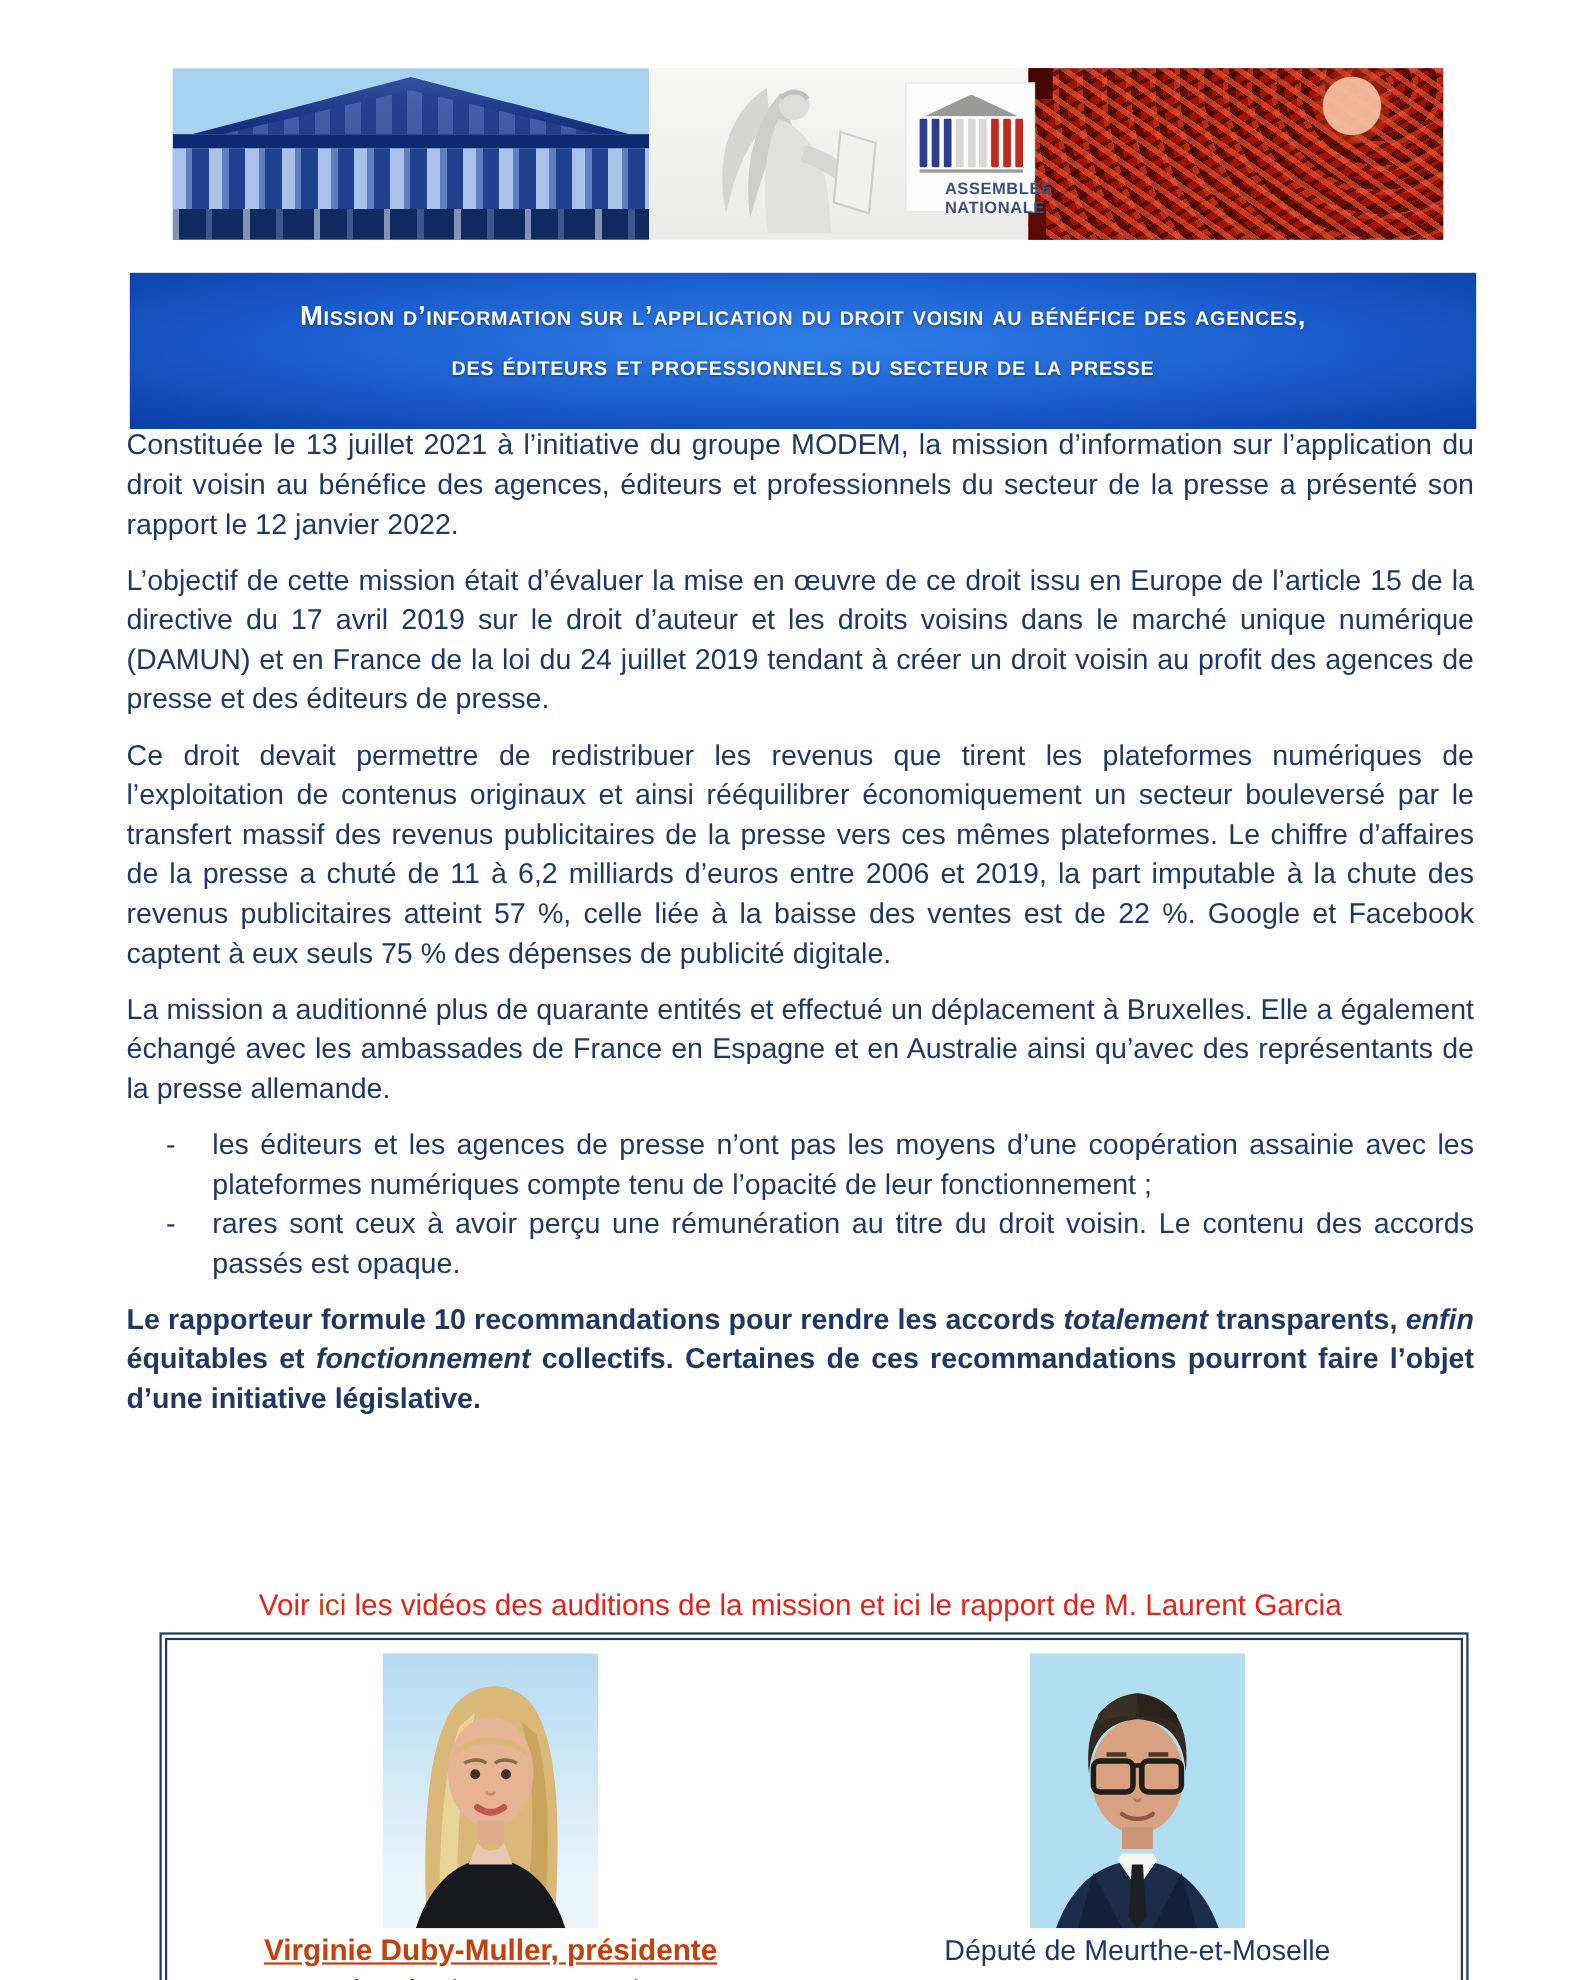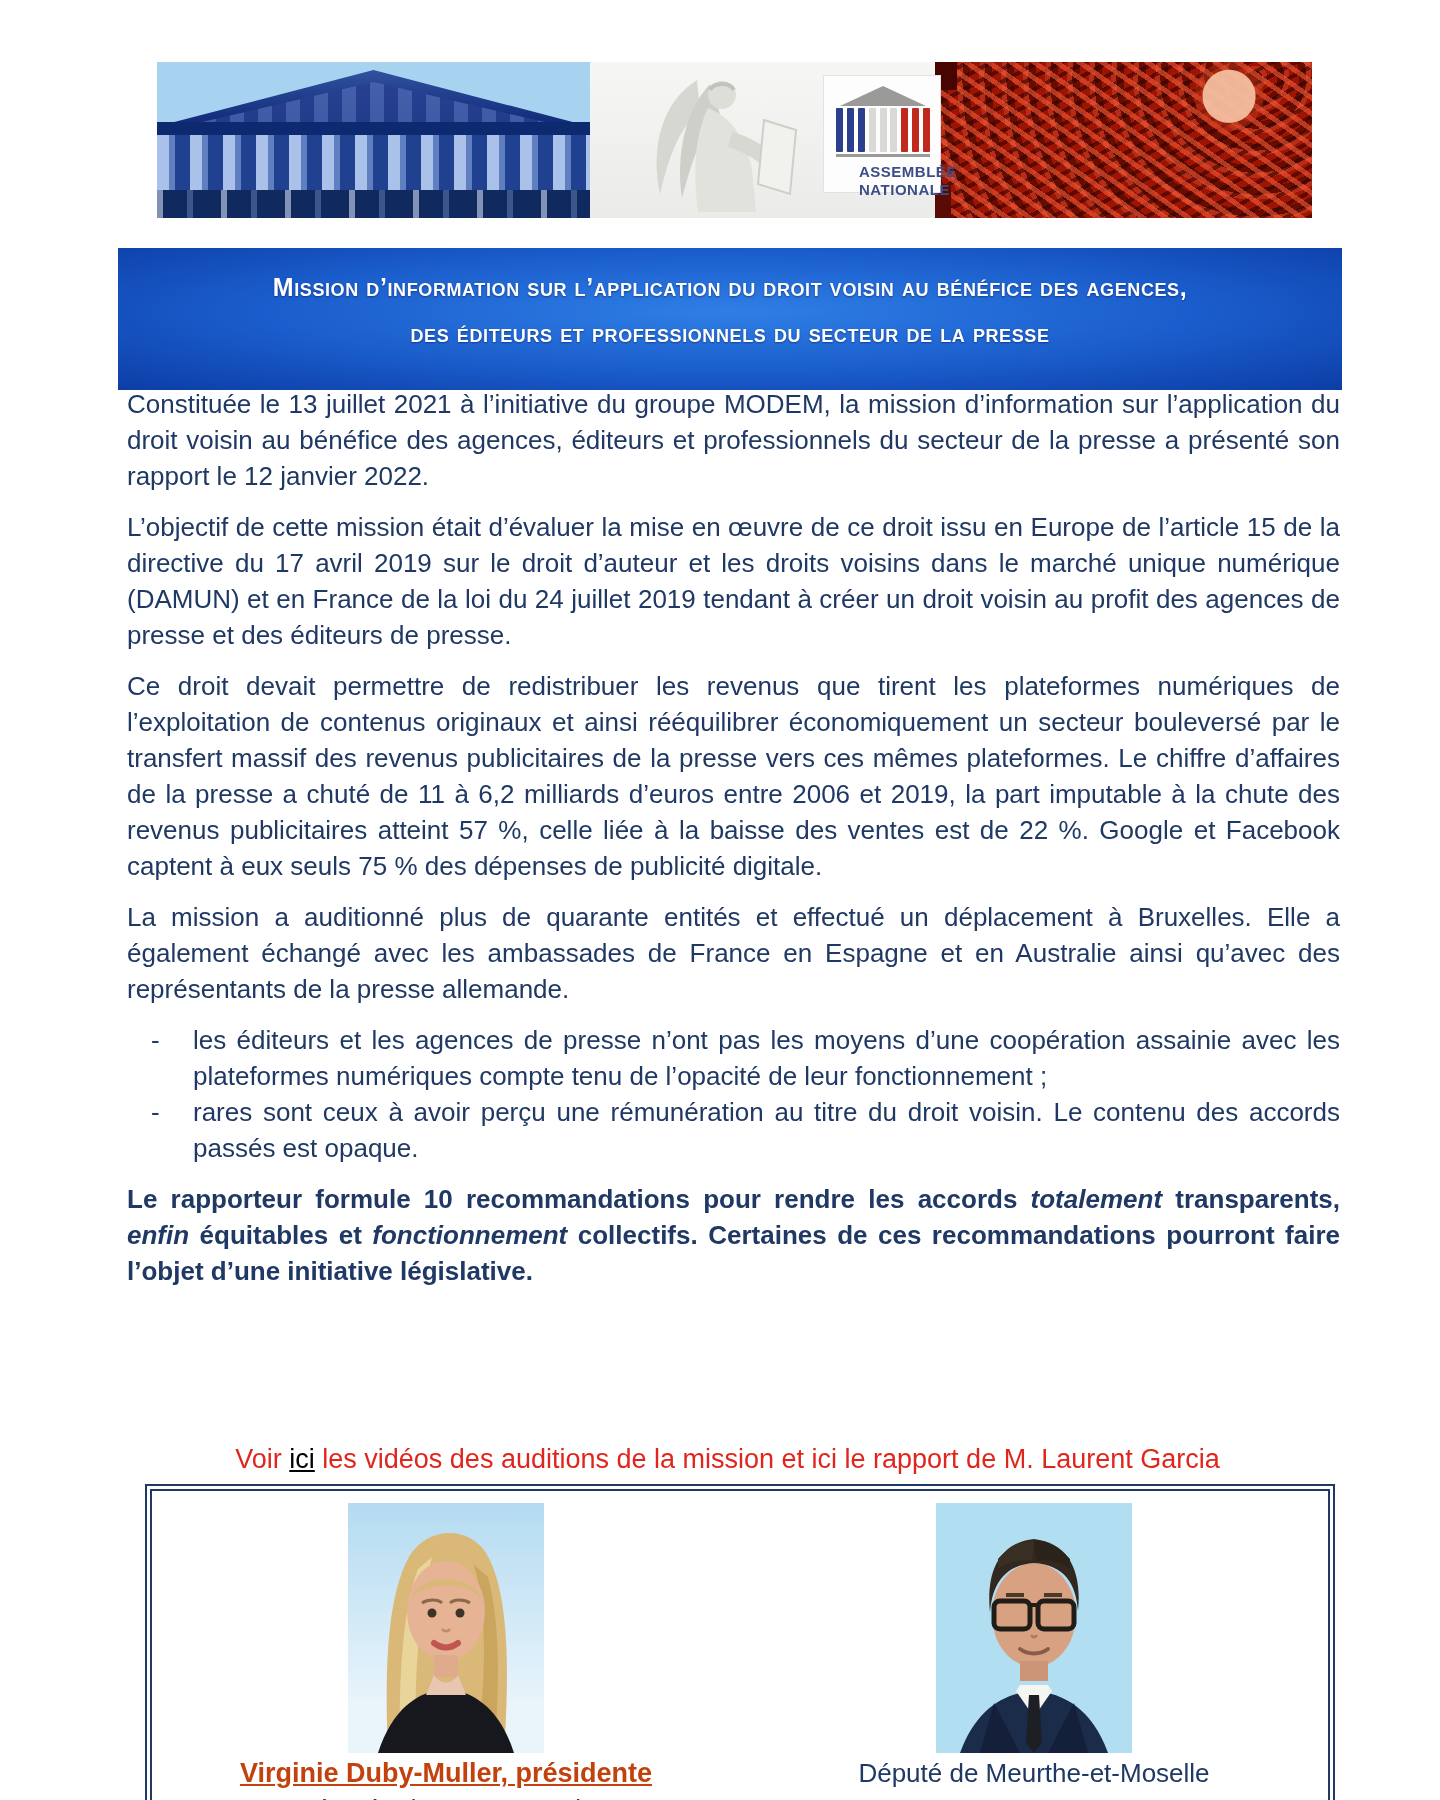--- a/index.html
+++ b/index.html
@@ -41,32 +41,32 @@
   
   .title-bar{position:absolute;left:118px;top:248px;width:1224px;height:142px;
      background:radial-gradient(ellipse at 50% 45%, #2f7fe6 0%, #1a5ccb 55%, #0c3da5 100%);
      color:#ffffff;text-align:center;box-sizing:border-box;padding-top:16px;}
   .title-bar .tline{display:block;font-variant:small-caps;font-weight:700;font-size:25px;
      letter-spacing:.6px;line-height:46px;text-shadow:0 1px 2px rgba(0,10,60,.45);}
 
   
   .content{position:absolute;left:115px;top:386px;width:1225px;font-size:26px;line-height:36px;
      text-align:justify;color:#1f3864;}
-  .content p{margin:0 0 15px 12px;}
+  .content p{margin:0 0 15px 0;}
   .bullets{margin:0 0 15px 0;}
   .bullet{display:flex;margin:0 0 0 36px;}
   .bullet .dash{flex:0 0 42px;}
   .bullet .btxt{flex:1;text-align:justify;}
   .reco{font-weight:700;}
   .reco .bi{font-style:italic;}
 
   
   .video-line{position:absolute;left:115px;top:1444px;width:1225px;text-align:center;
      font-size:27px;color:#e0251c;}
-  .video-line .lnk{color:#000000;text-decoration:underline;cursor:pointer;}
+  .video-line .lnk{color:#c2410c;cursor:pointer;}
 
   
   .people-box{position:absolute;left:145px;top:1484px;width:1190px;height:380px;
      border:7px double #1f3864;box-sizing:border-box;display:flex;justify-content:space-around;
      padding-top:12px;background:#ffffff;}
   .person{width:46%;display:flex;flex-direction:column;align-items:center;}
   .portrait{width:196px;height:250px;display:block;}
   .p-name{margin-top:5px;font-size:27px;font-weight:700;color:#c2410c;text-decoration:underline;cursor:pointer;}
   .p-role{margin-top:5px;font-size:26px;color:#1f3864;}
 </style>

